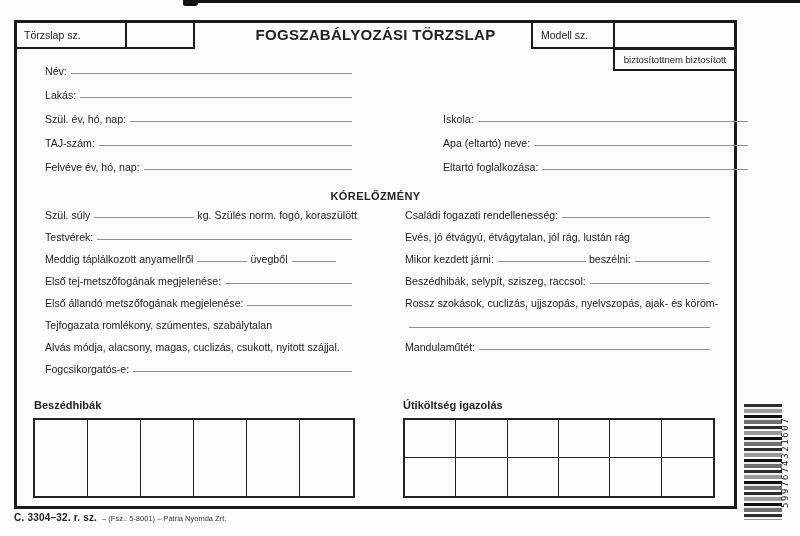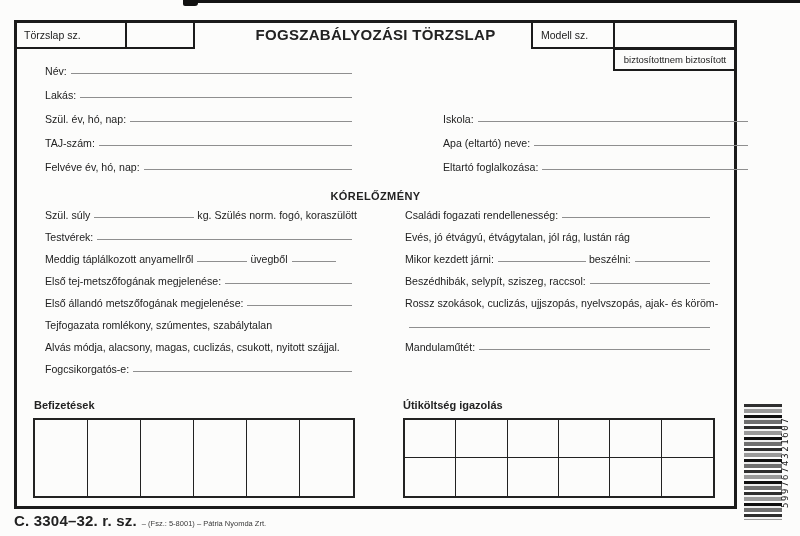--- a/index.html
+++ b/index.html
@@ -51,21 +51,21 @@
   .travel-label{left:403px;top:399px;}
   .grid-table{position:absolute;display:grid;border:2.5px solid #222;box-sizing:border-box;}
   .payments-table{left:33px;top:418px;width:322px;height:80px;}
   .travel-table{left:403px;top:418px;width:312px;height:80px;}
   .cell{border-right:1.5px solid #222;border-bottom:1.5px solid #222;}
   .cell.no-r{border-right:none;}
   .cell.no-b{border-bottom:none;}
 
   
   .footer{position:absolute;left:14px;top:512px;display:flex;align-items:baseline;}
-  .footer-code{font-size:15px;font-weight:bold;letter-spacing:0.2px;}
+  .footer-code{font-size:10px;font-weight:bold;letter-spacing:0.2px;}
   .footer-imprint{font-size:7.5px;color:#3a3a3a;margin-left:5px;}
 
   
   .barcode{position:absolute;left:744px;top:404px;width:38px;height:116px;
            background:repeating-linear-gradient(to bottom,
              #2e2e2e 0px 3px,#f3f3f3 3px 5px,#9a9a9a 5px 9px,#fdfdfd 9px 11px,
              #101010 11px 14px,#ececec 14px 16px,#6f6f6f 16px 20px,#fff 20px 22px);}
   .barcode-number{position:absolute;left:780px;top:400px;height:124px;width:13px;
                   writing-mode:vertical-rl;transform:rotate(180deg);
                   font-size:9px;letter-spacing:1.6px;color:#1c1c1c;
@@ -195,21 +195,21 @@
       </div>
       <div class="row">
         <span class="seg-line fill"></span>
       </div>
       <div class="row">
         <span class="seg-text">Mandulaműtét:</span>
         <span class="seg-line fill"></span>
       </div>
     </div>
 
-  <div class="sec-label payments-label">Befizetések</div>
+  <div class="sec-label payments-label">Beszédhibák</div>
   <div class="grid-table payments-table" style="grid-template-columns: repeat(6, 1fr); grid-template-rows: repeat(1, 1fr);">
       <div class="cell no-b"></div>
       <div class="cell no-b"></div>
       <div class="cell no-b"></div>
       <div class="cell no-b"></div>
       <div class="cell no-b"></div>
       <div class="cell no-r no-b"></div>
     </div>
 
   <div class="sec-label travel-label">Útiköltség igazolás</div>

